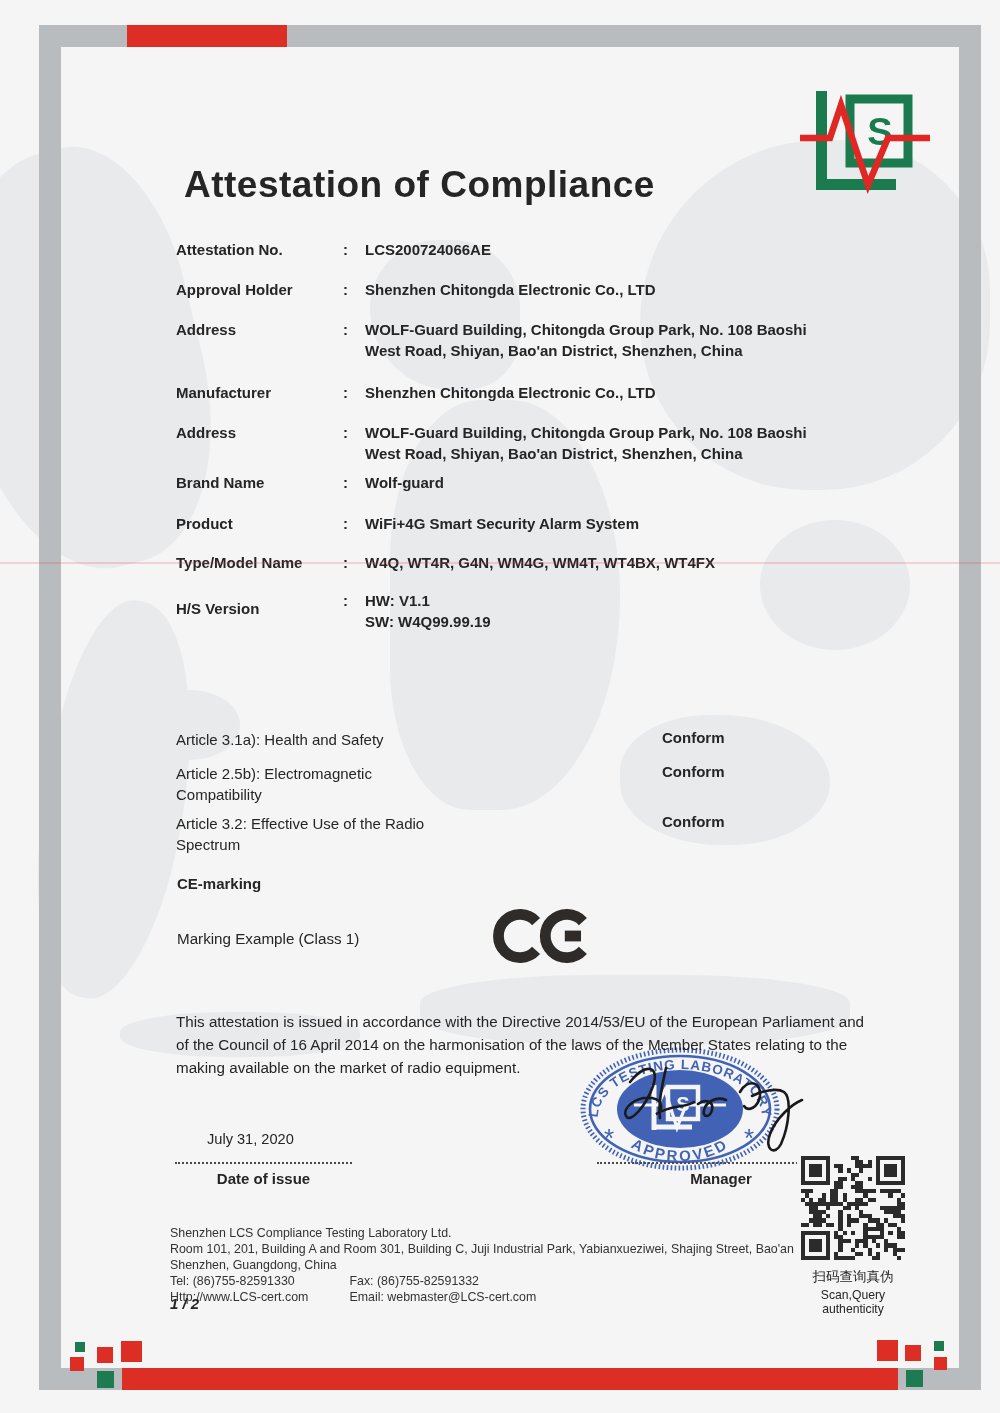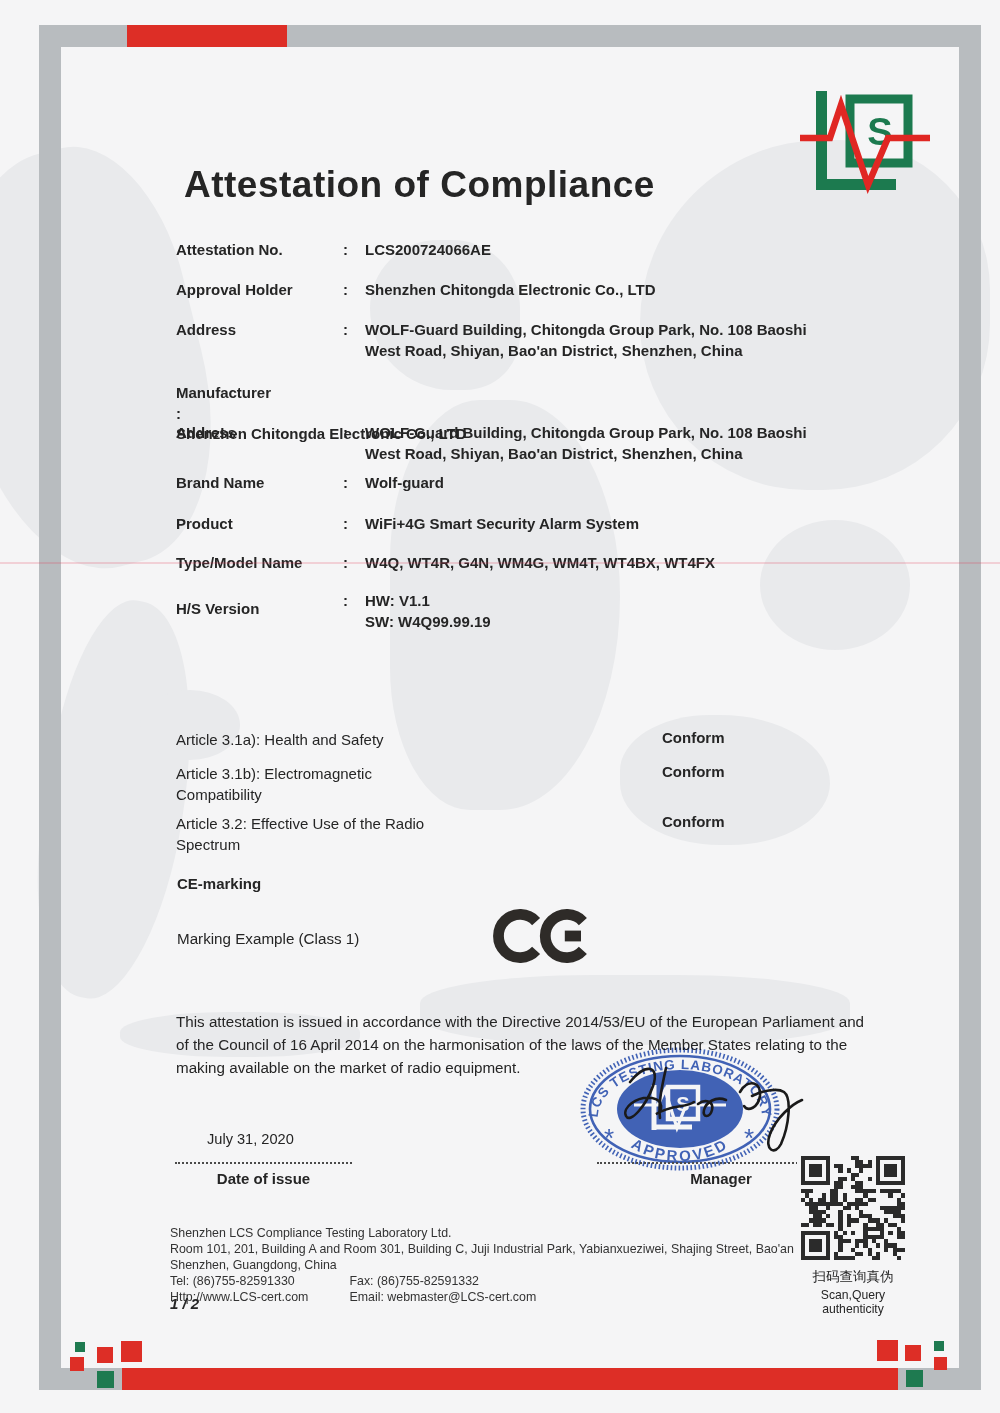--- a/index.html
+++ b/index.html
@@ -100,21 +100,21 @@
     <span class="f-label">Approval Holder</span>
     <span class="f-colon">:</span>
     <span class="f-value">Shenzhen Chitongda Electronic Co., LTD</span>
   </div>
   <div class="field-row" style="top:320px;">
     <span class="f-label">Address</span>
     <span class="f-colon">:</span>
     <span class="f-value">WOLF-Guard Building, Chitongda Group Park, No. 108 Baoshi
 West Road, Shiyan, Bao'an District, Shenzhen, China</span>
   </div>
-  <div class="field-row" style="top:383px;flex-direction:column;">
+  <div class="field-row" style="top:383px;">
     <span class="f-label">Manufacturer</span>
     <span class="f-colon">:</span>
     <span class="f-value">Shenzhen Chitongda Electronic Co., LTD</span>
   </div>
   <div class="field-row" style="top:423px;">
     <span class="f-label">Address</span>
     <span class="f-colon">:</span>
     <span class="f-value">WOLF-Guard Building, Chitongda Group Park, No. 108 Baoshi
 West Road, Shiyan, Bao'an District, Shenzhen, China</span>
   </div>
@@ -136,21 +136,21 @@
   <div class="field-row" style="top:591px;">
     <span class="f-label" style="padding-top:8px;">H/S Version</span>
     <span class="f-colon">:</span>
     <span class="f-value">HW: V1.1
 SW: W4Q99.99.19</span>
   </div>
 
 
   <div class="art-label" style="top:729px;">Article 3.1a): Health and Safety</div>
   <div class="art-status" style="top:729px;">Conform</div>
-  <div class="art-label" style="top:763px;">Article 3.1b): Electromagnetic
+  <div class="art-label" style="top:763px;">Article 2.5b): Electromagnetic
 Compatibility</div>
   <div class="art-status" style="top:763px;">Conform</div>
   <div class="art-label" style="top:813px;">Article 3.2: Effective Use of the Radio
 Spectrum</div>
   <div class="art-status" style="top:813px;">Conform</div>
 
   <div class="ce-section">CE-marking</div>
   <div class="ce-example">Marking Example (Class 1)</div>
   <svg class="ce" width="108" height="70" viewBox="0 0 120 74">
     <g fill="none" stroke="#2e2b28" stroke-width="12">

